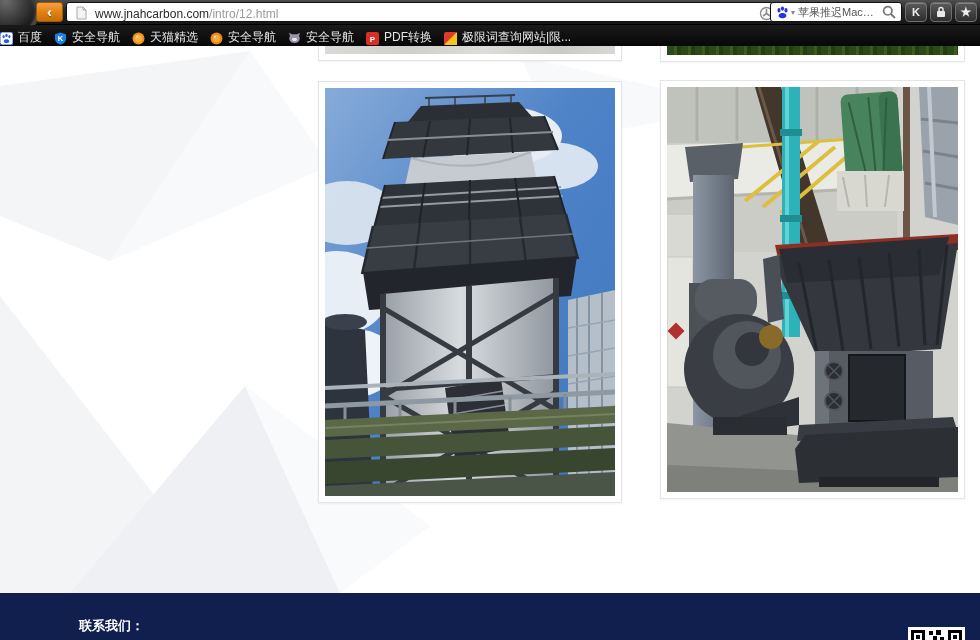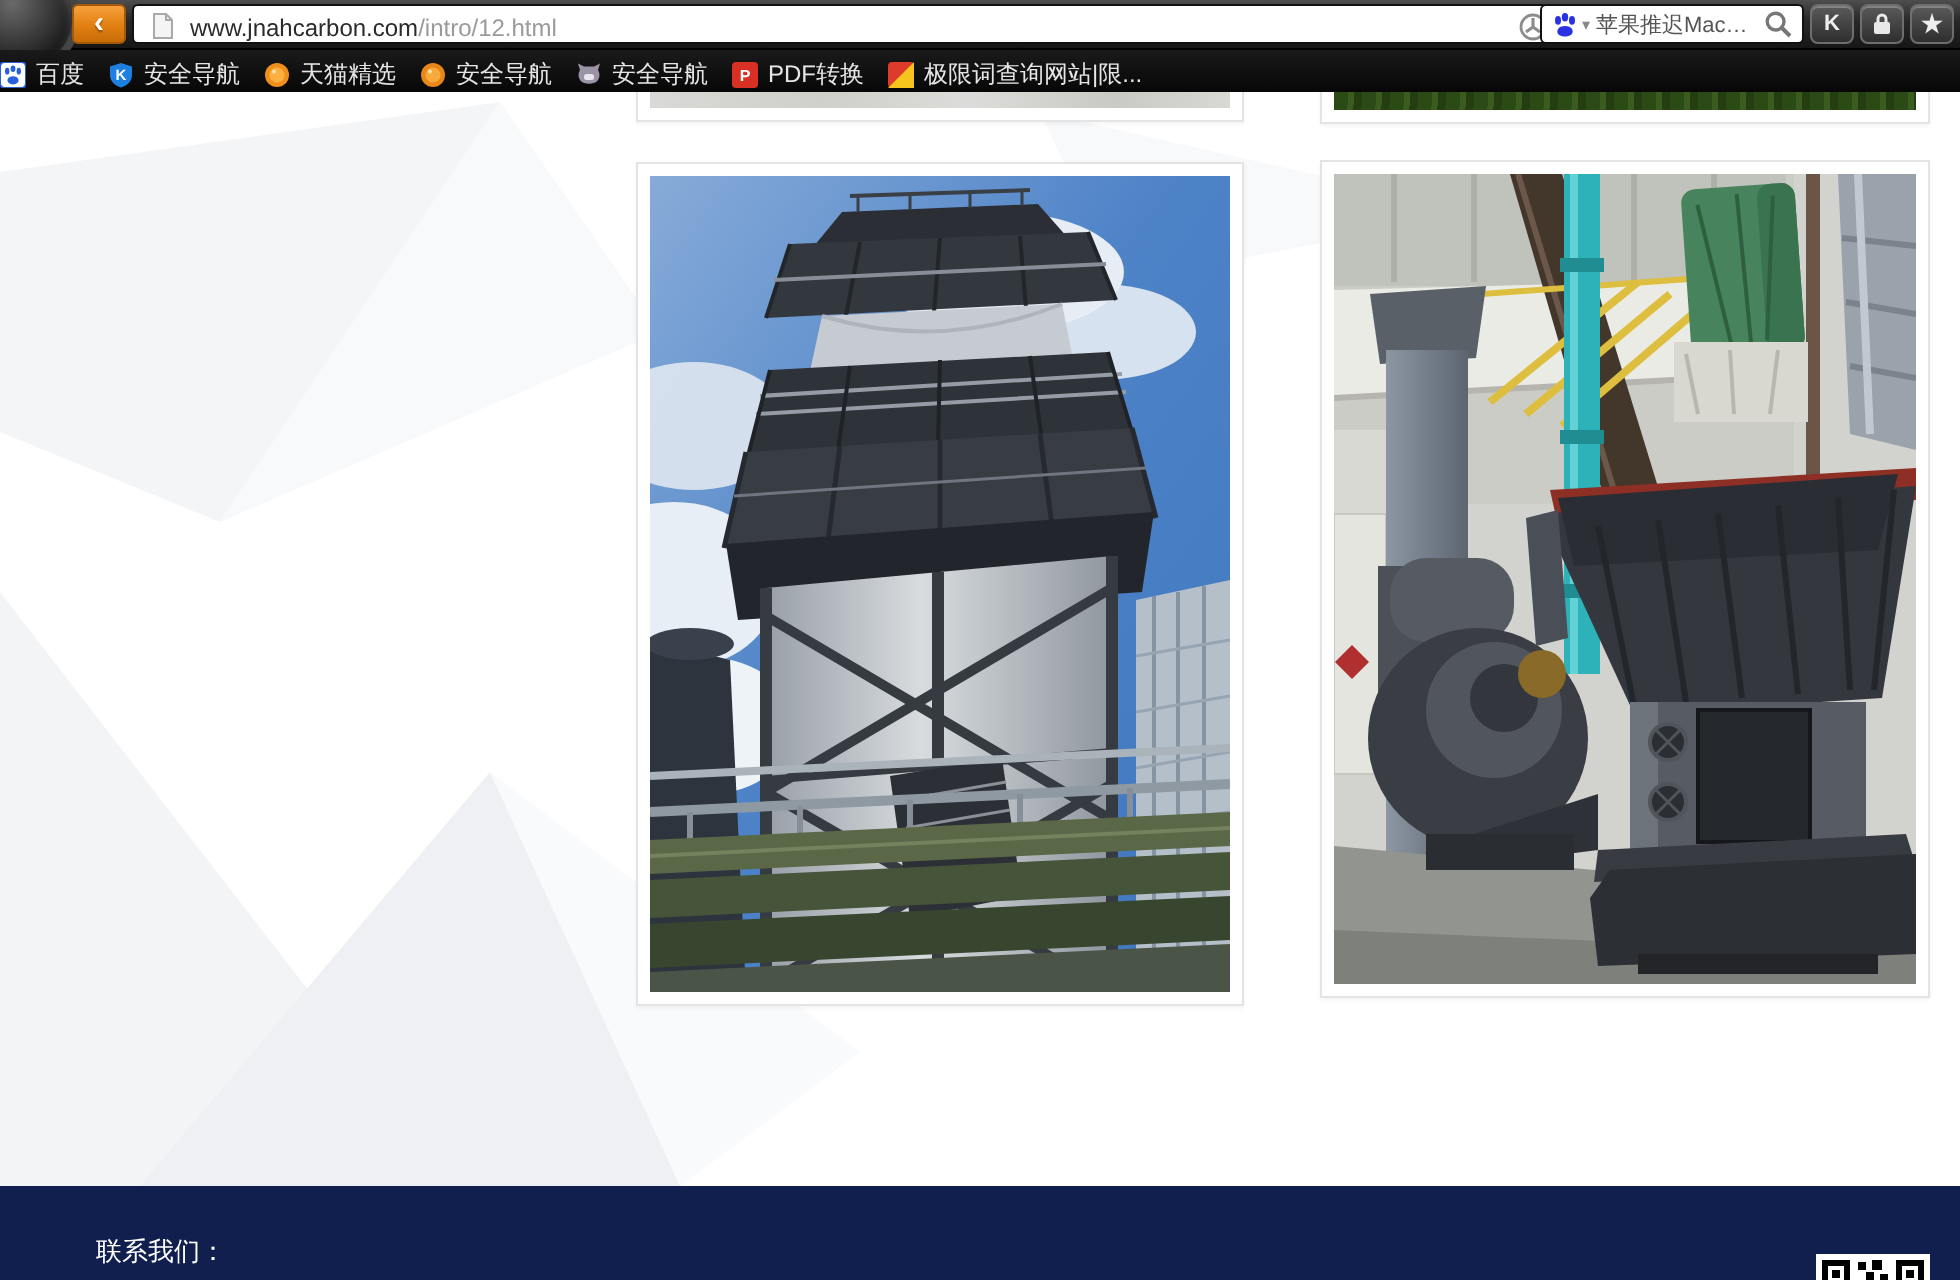--- a/index.html
+++ b/index.html
@@ -58,21 +58,21 @@
   #card-r1-right { left:660px; top:-1px; width:305px; height:17px; border-top:none; padding:0 6px 6px 6px; }
   .sliver { width:100%; height:100%; }
   #sliver-concrete { background:linear-gradient(90deg,#d9d9d7,#cfcfcb 30%,#dcdcda 55%,#c9c9c5 80%,#d8d8d4); }
   #sliver-grass { background:repeating-linear-gradient(92deg,#2c4a16 0 7px,#3a5c1e 7px 10px,#243e11 10px 14px); }
   #card-r2-left  { left:318px; top:35px; width:304px; height:422px; }
   #card-r2-right { left:660px; top:34px; width:305px; height:419px; }
   .photo { display:block; width:100%; height:100%; }
 
   
   #footer { position:absolute; left:0; top:593px; width:980px; height:47px; background:#101f4e; }
-  #contact-label { position:absolute; left:48px; top:24px; color:#fff; font-size:13px; font-weight:normal; }
+  #contact-label { position:absolute; left:79px; top:24px; color:#fff; font-size:13px; font-weight:bold; }
   #qr { position:absolute; left:908px; top:34px; width:57px; height:13px; overflow:hidden; background:#fff; }
 </style>
 </head>
 <body>
 
 <div id="stage">
 
   <div id="chrome-top">
     <div id="menu-orb"></div>
 

